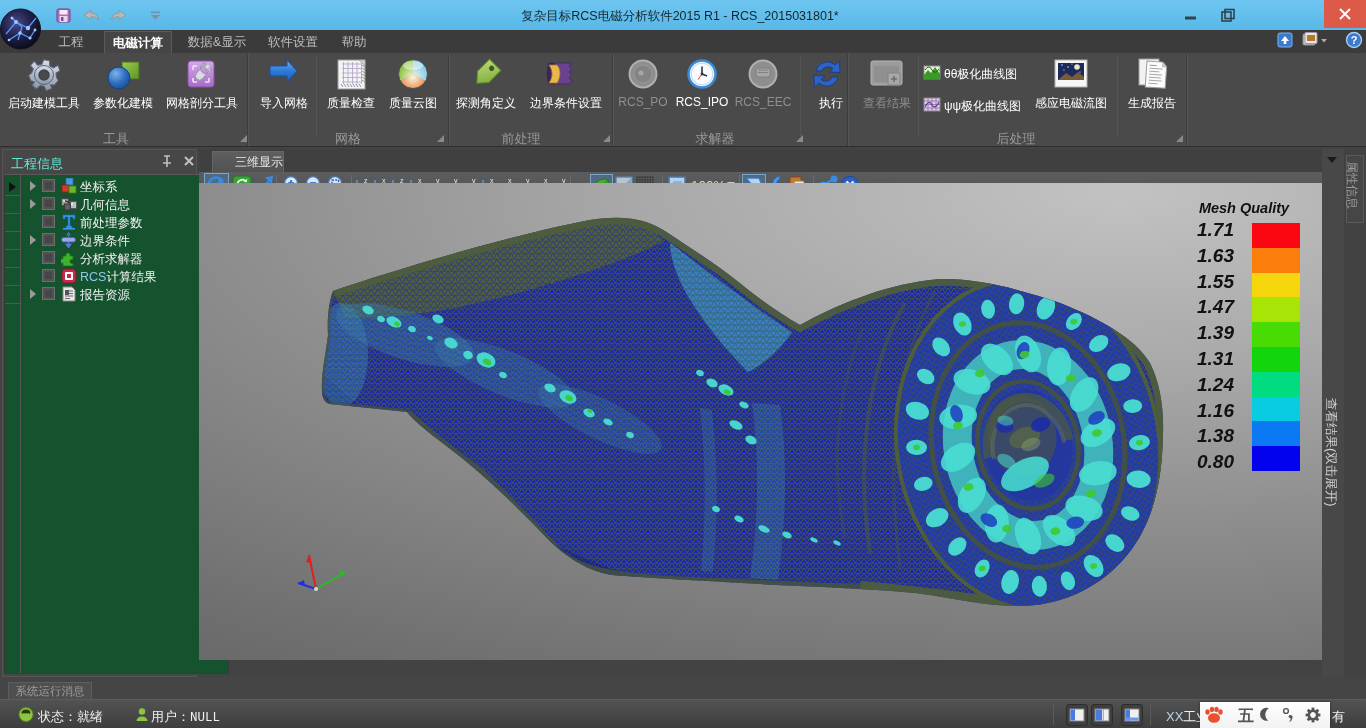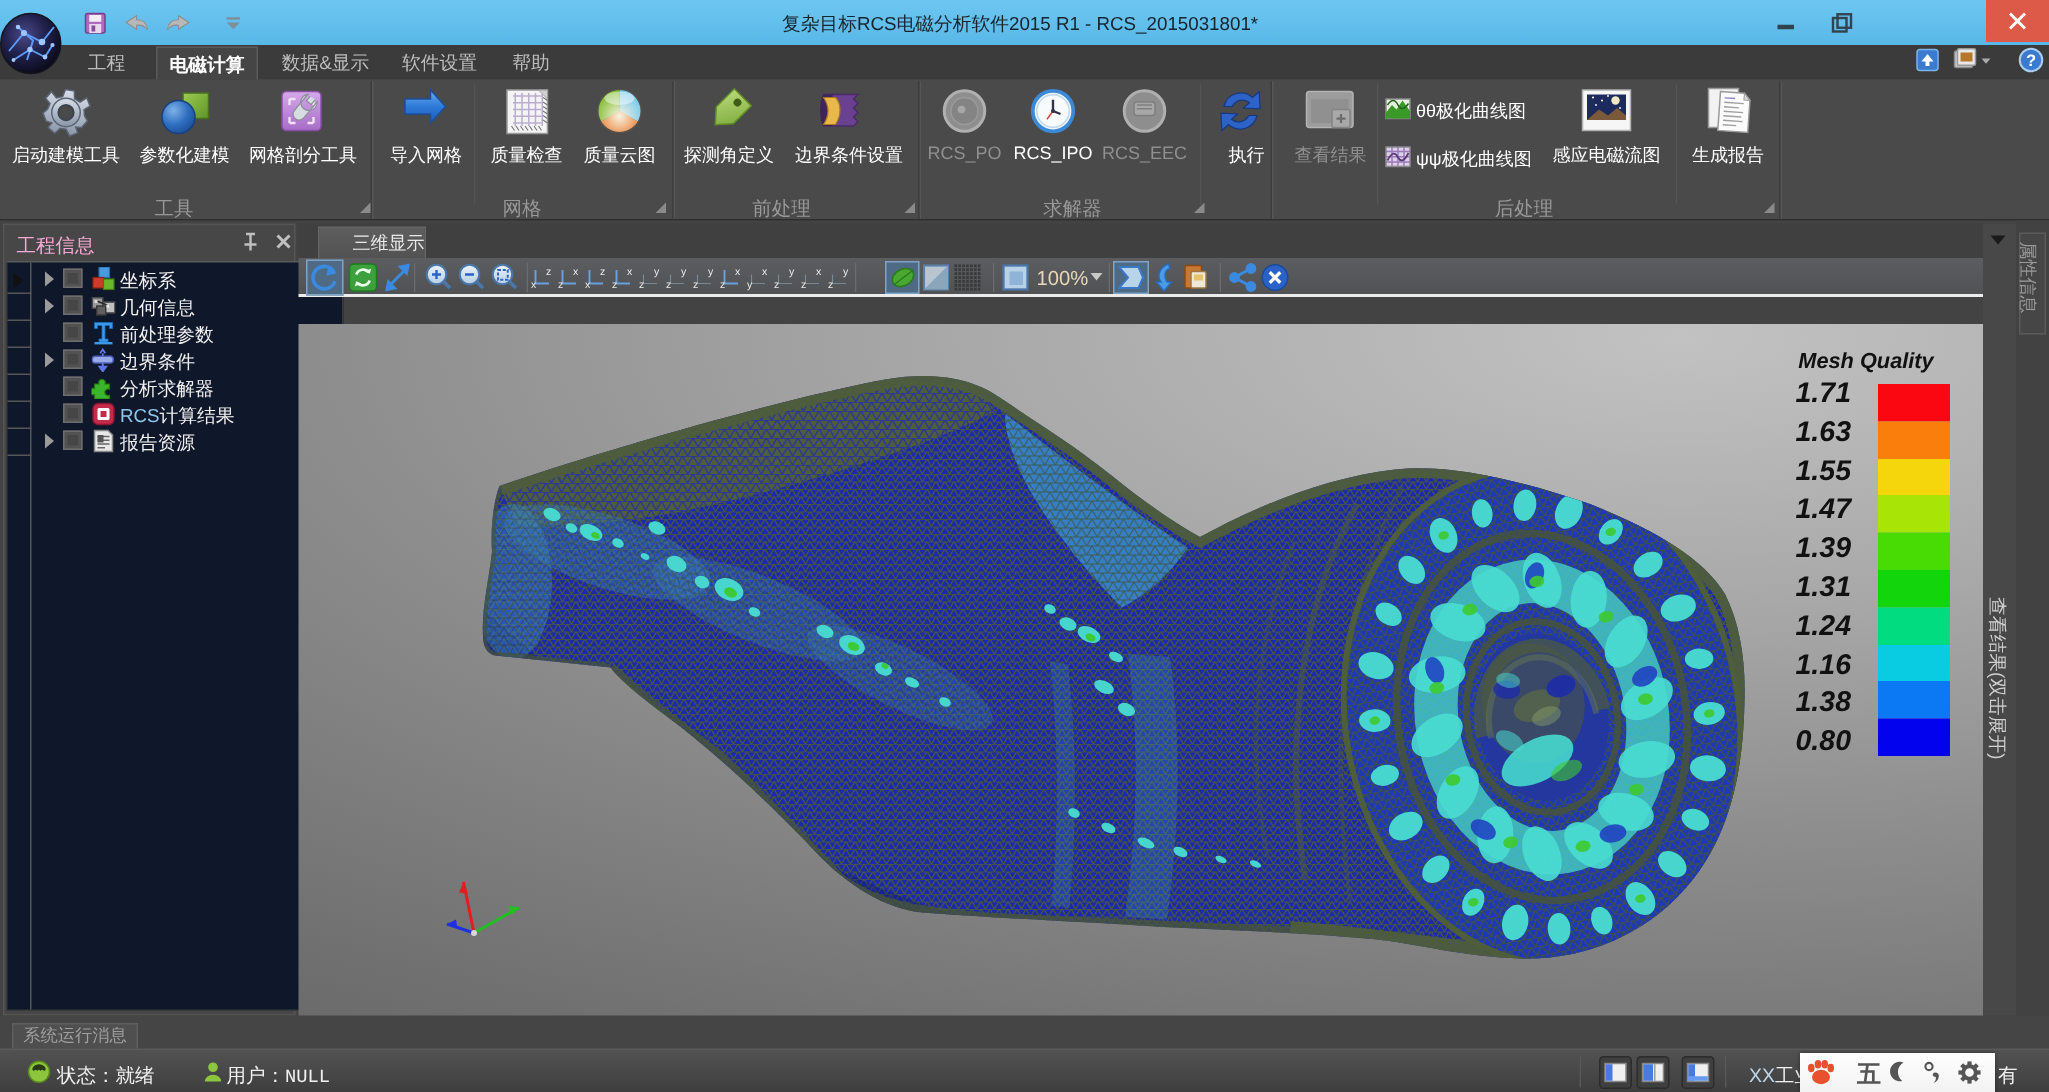--- a/index.html
+++ b/index.html
@@ -10,33 +10,33 @@
 #ribbon{left:0;top:53px;width:1366px;height:94px;background:#4a4a4a;border-bottom:1px solid #2e2e2e;}
 .mtab{position:absolute;top:30px;height:23px;line-height:24px;color:#bdbdbd;font-size:12.5px;text-align:center;}
 .mtab.act{background:#454545;border:1px solid #5a5a5a;border-bottom:none;color:#fff;font-weight:bold;top:31px;height:22px;line-height:22px;}
 .rlabel{position:absolute;width:120px;text-align:center;color:#fff;font-size:12px;top:95px;}
 .glabel{position:absolute;top:130px;height:14px;color:#989898;font-size:13px;text-align:center;}
 .gsep{position:absolute;top:54px;height:92px;width:2px;border-left:1px solid #3d3d3d;border-right:1px solid #565656;}
 .isep{position:absolute;top:56px;height:80px;width:1px;background:#404040;border-right:1px solid #555;}
 .gtri{position:absolute;width:0;height:0;border-left:7px solid transparent;border-bottom:7px solid #8a8a8a;}
 .dis{color:#8f8f8f !important;}
 #leftpanel{left:2px;top:149px;width:195px;height:528px;background:#474747;border:1px solid #555;}
-#ptitle{left:8px;top:5px;color:#f9a8d4;font-size:13px;}
-#treebox{position:absolute;left:1px;top:24px;width:225px;height:500px;background:#0f172a;border:1px solid #3a3a3a;border-top:1px solid #5a5a5a;}
+#ptitle{left:8px;top:5px;color:#5eead4;font-size:13px;}
+#treebox{position:absolute;left:1px;top:24px;width:225px;height:500px;background:#14532d;border:1px solid #3a3a3a;border-top:1px solid #5a5a5a;}
 .trow{position:absolute;left:0;width:100%;height:18px;}
 .texp{position:absolute;left:25px;top:4px;width:0;height:0;border-top:5px solid transparent;border-bottom:5px solid transparent;border-left:6px solid #9a9a9a;}
 .tcheck{position:absolute;left:37px;top:2px;width:13px;height:13px;background:#525252;border:1px solid #6e6e6e;}
 .tcheck:after{content:"";position:absolute;left:2px;top:2px;width:7px;height:7px;background:#464646;}
 .tlabel{position:absolute;left:75px;top:2px;color:#f2f2f2;font-size:12.5px;white-space:nowrap;}
 #tabbar{left:199px;top:149px;width:1123px;height:23px;background:#404040;}
 #vtab{position:absolute;left:13px;top:2px;width:72px;height:21px;background:linear-gradient(#5e5e5e,#525252);border:1px solid #666;border-bottom:none;color:#e8e8e8;font-size:12px;line-height:20px;padding-left:22px;}
 #vtoolbar{left:199px;top:172px;width:1123px;height:26px;background:linear-gradient(#5b5d60,#505254);border-bottom:2px solid #ececec;}
 .vsep{position:absolute;top:3px;height:20px;width:1px;background:#3e4042;border-right:1px solid #6a6c6e;}
 .selbox{position:absolute;background:#4e6a84;border:1px solid #7da4c4;}
-#viewport{left:199px;top:216px;width:1123px;height:477px;background:radial-gradient(145% 125% at 82% 2%,#c2c2c2 0%,#a8a8a8 30%,#8e8e8e 55%,#707070 88%,#676767 100%);}
+#viewport{left:199px;top:183px;width:1123px;height:477px;background:radial-gradient(145% 125% at 82% 2%,#c2c2c2 0%,#a8a8a8 30%,#8e8e8e 55%,#707070 88%,#676767 100%);}
 #collapsestrip{left:1322px;top:149px;width:22px;height:528px;background:#484848;}
 #rightbar{left:1344px;top:147px;width:22px;height:552px;background:#424242;}
 #attrtab{position:absolute;left:2px;top:8px;width:18px;height:68px;border:1px solid #5a5a5a;background:#464646;}
 #msgrow{left:0;top:677px;width:1366px;height:22px;background:#454545;}
 #msgtab{position:absolute;left:8px;top:5px;width:84px;height:17px;background:#4f4f4f;border:1px solid #5e5e5e;border-bottom:none;color:#9e9e9e;font-size:11.5px;text-align:center;line-height:16px;}
 #statusbar{left:0;top:699px;width:1366px;height:29px;background:linear-gradient(#525252,#3e3e3e);border-top:1px solid #5c5c5c;}
 .sbtext{position:absolute;color:#f0f0f0;font-size:13px;top:8px;}
 .winbtn{position:absolute;top:4px;width:22px;height:22px;background:#3f3f3f;border:1px solid #2c2c2c;border-radius:3px;}
 </style></head><body>
 <div class="abs" id="titlebar"></div>

